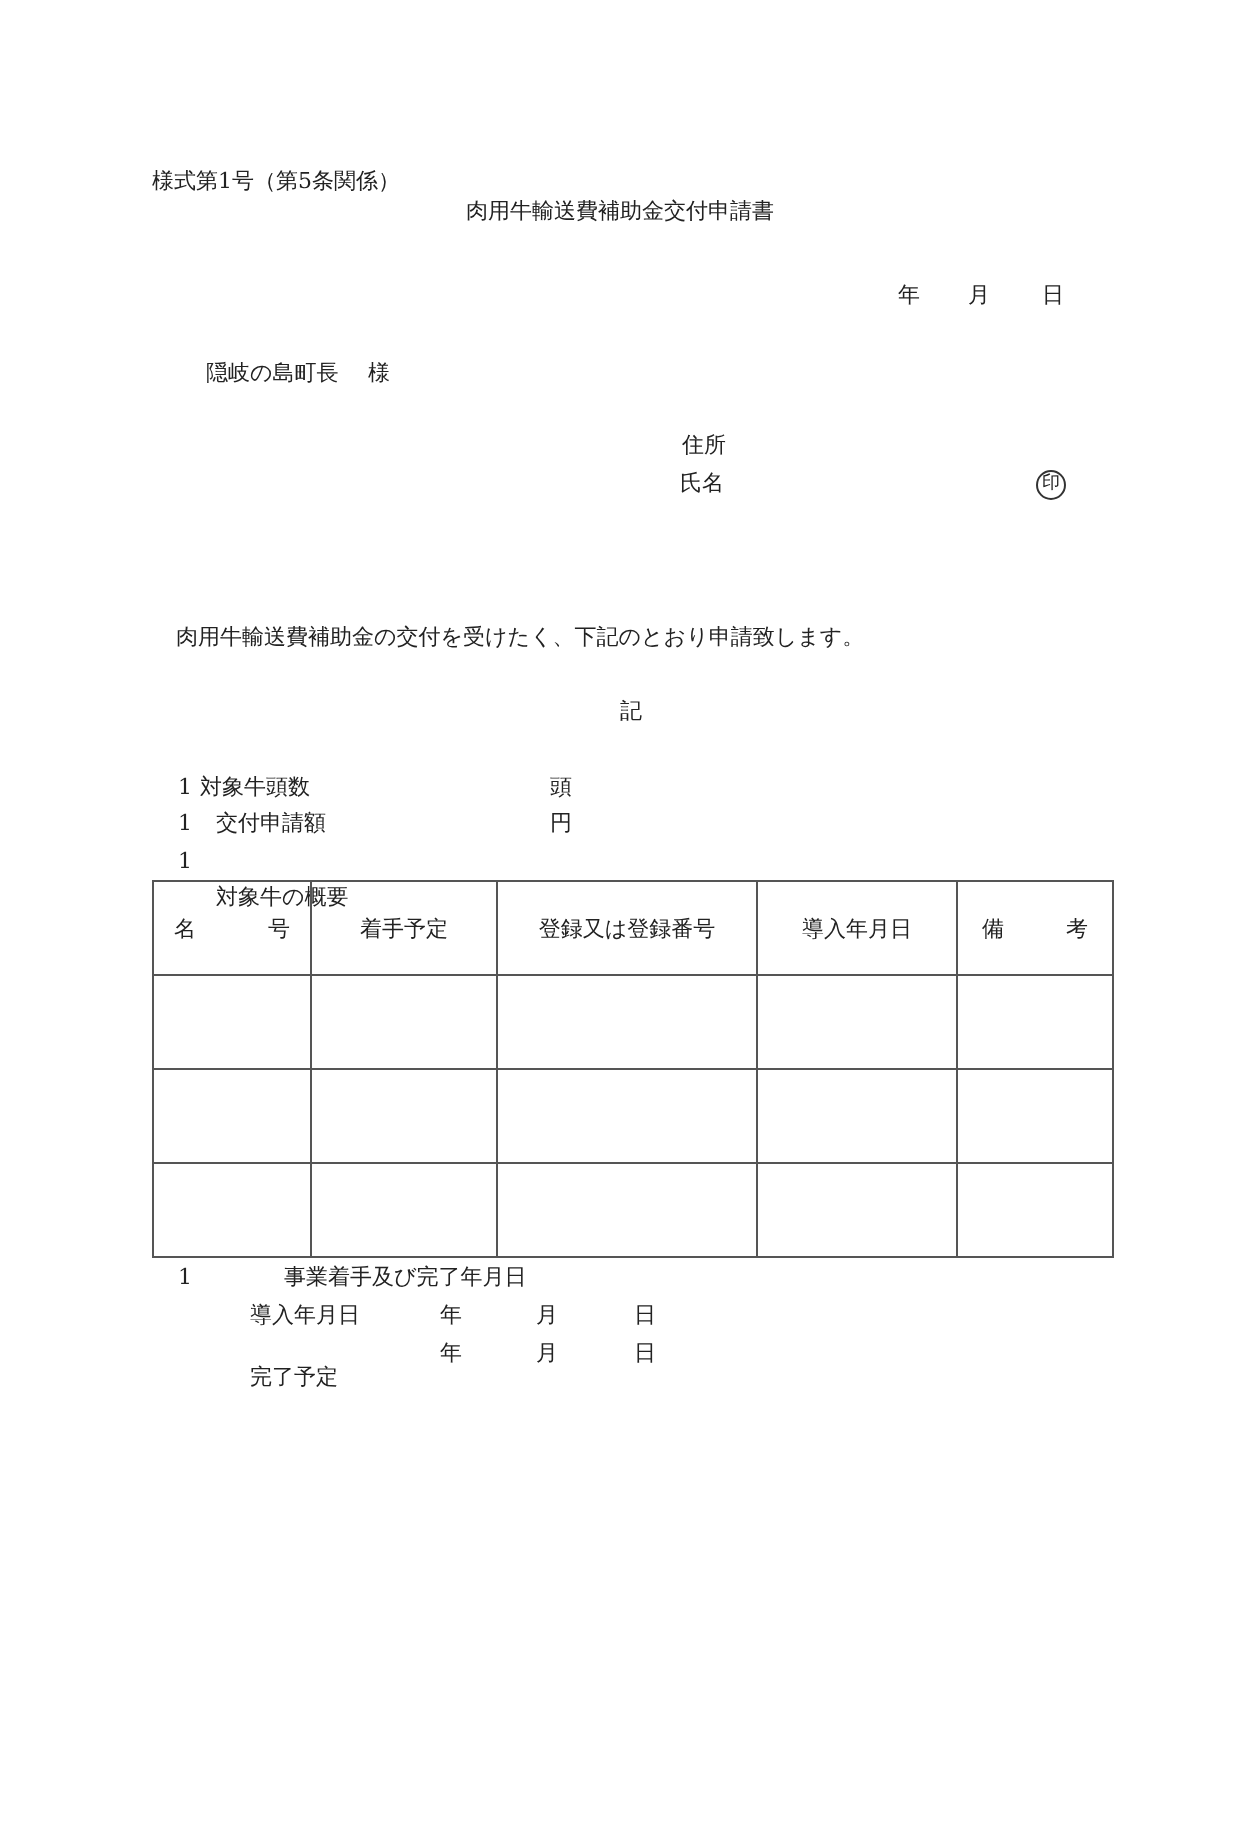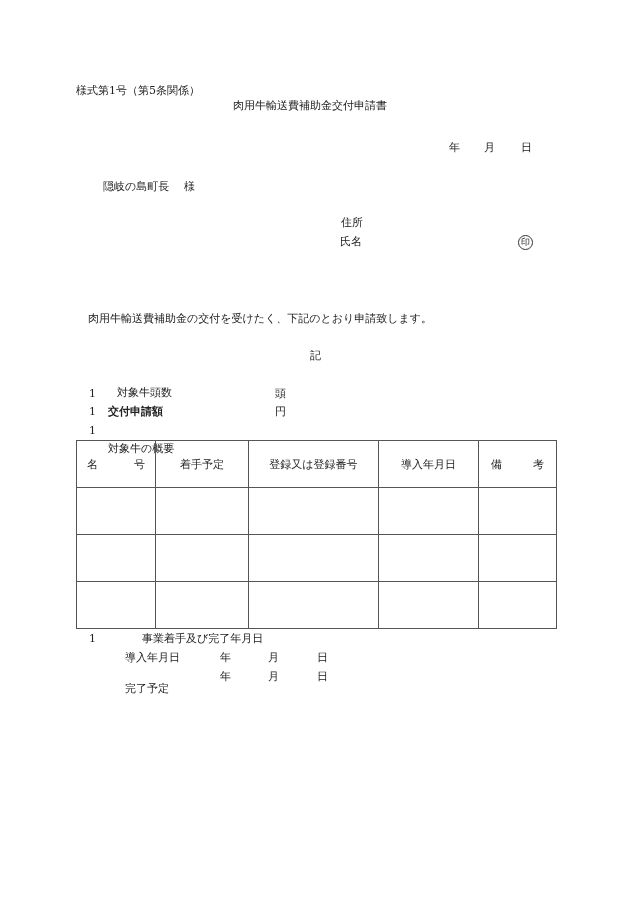--- a/index.html
+++ b/index.html
@@ -39,25 +39,25 @@
 <div class="abs" style="left:341px;top:217px;">住所</div>
 <div class="abs" style="left:340px;top:236px;">氏名</div>
 <div class="abs" style="left:518px;top:235px;">
   <span class="seal">印</span>
 </div>
 
 <div class="abs" style="left:88px;top:313px;">肉用牛輸送費補助金の交付を受けたく、下記のとおり申請致します。</div>
 <div class="abs" style="left:310px;top:350px;">記</div>
 
 <div class="abs" style="left:89px;top:388px;">1</div>
-<div class="abs" style="left:117px;top:388px;font-family:Liberation Mono, monospace;">対象牛頭数</div>
+<div class="abs" style="left:100px;top:388px;">対象牛頭数</div>
 <div class="abs" style="left:275px;top:388px;">頭</div>
 
 <div class="abs" style="left:89px;top:406px;">1</div>
-<div class="abs" style="left:108px;top:406px;font-weight:bold;">交付申請額</div>
+<div class="abs" style="left:108px;top:406px;">交付申請額</div>
 <div class="abs" style="left:275px;top:406px;">円</div>
 
 <div class="abs" style="left:89px;top:425px;">1</div>
 <div class="abs" style="left:108px;top:425px;margin-top:18px;">対象牛の概要</div>
 
 <table class="grid">
   <colgroup>
     <col style="width:79px">
       <col style="width:93px">
       <col style="width:130px">

